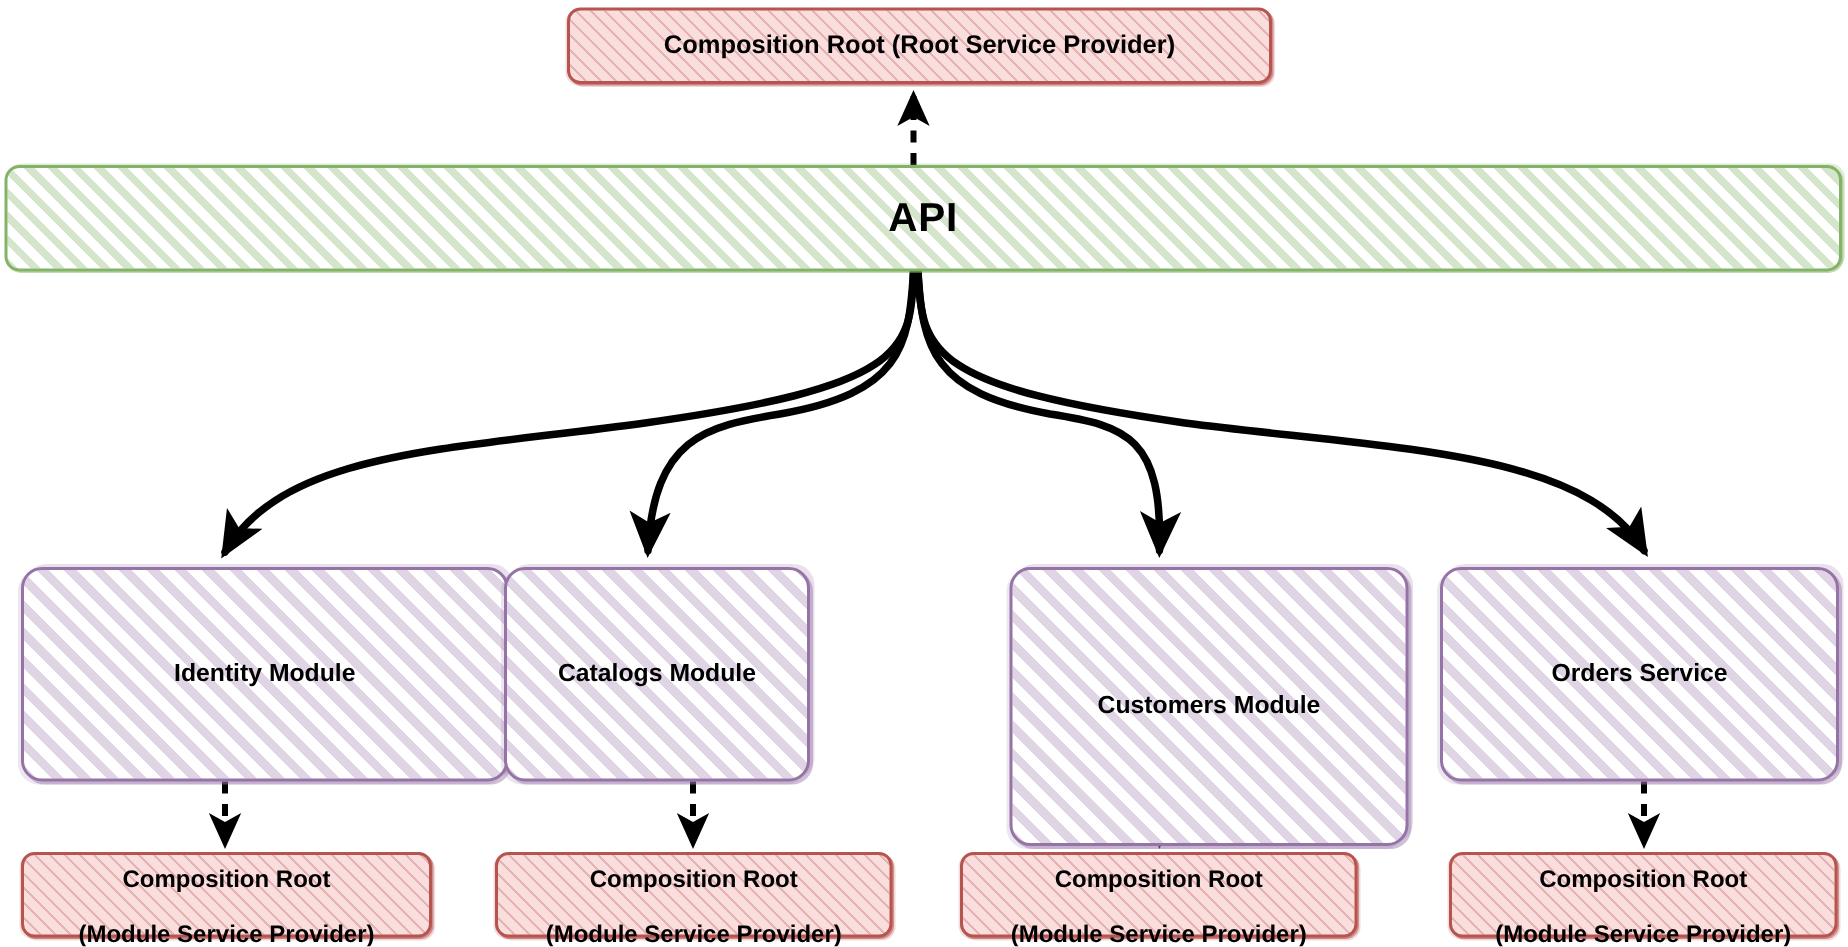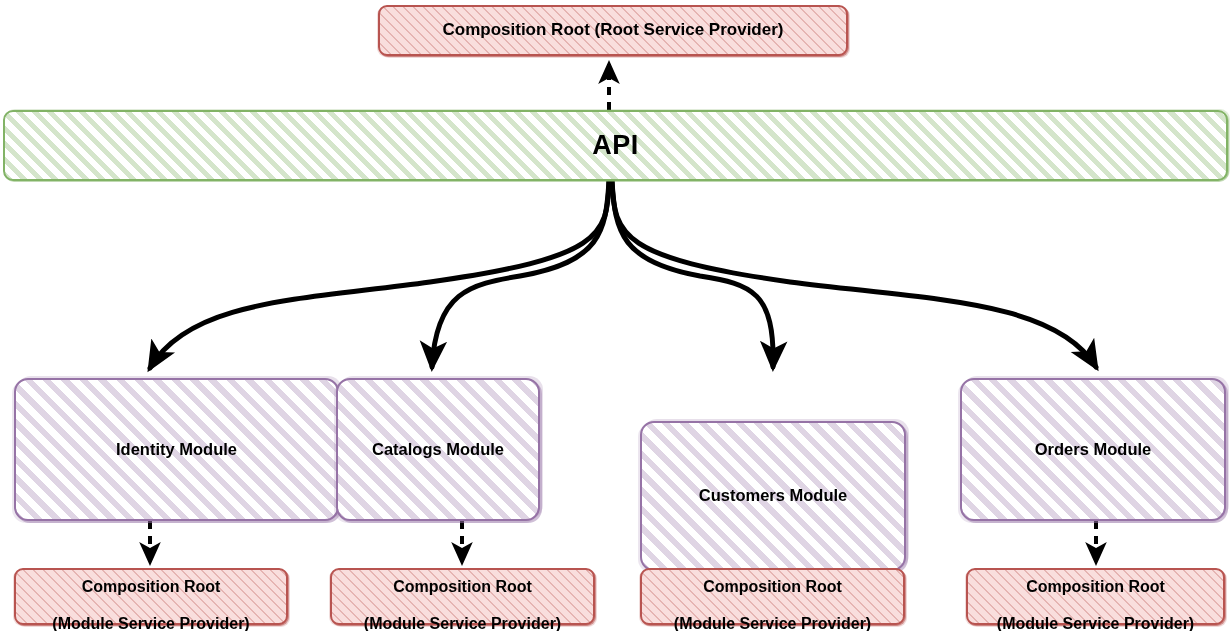--- a/index.html
+++ b/index.html
@@ -128,25 +128,25 @@
   <div class="node green" style="left:3px; top:110px; width:1225px; height:71px;">
     <span class="label t-api">API</span>
   </div>
 
   <div class="node purple" style="left:14px; top:378px; width:325px; height:143px;">
     <span class="label t-module">Identity Module</span>
   </div>
   <div class="node purple" style="left:336px; top:378px; width:204px; height:143px;">
     <span class="label t-module">Catalogs Module</span>
   </div>
-  <div class="node purple" style="left:640px; top:378px; width:266px; height:150px;margin-top:43px;">
+  <div class="node purple" style="left:673px; top:378px; width:266px; height:186px;">
     <span class="label t-module">Customers Module</span>
   </div>
   <div class="node purple" style="left:960px; top:378px; width:266px; height:143px;">
-    <span class="label t-module">Orders Module</span>
+    <span class="label t-module">Orders Service</span>
   </div>
 
   <div class="node red" style="left:14px; top:568px; width:274px; height:57px;">
     <span class="label t-root-bottom">
       <span>Composition Root</span><br>
       <span>(Module Service Provider)</span>
     </span>
   </div>
   <div class="node red" style="left:330px; top:568px; width:265px; height:57px;">
     <span class="label t-root-bottom">

